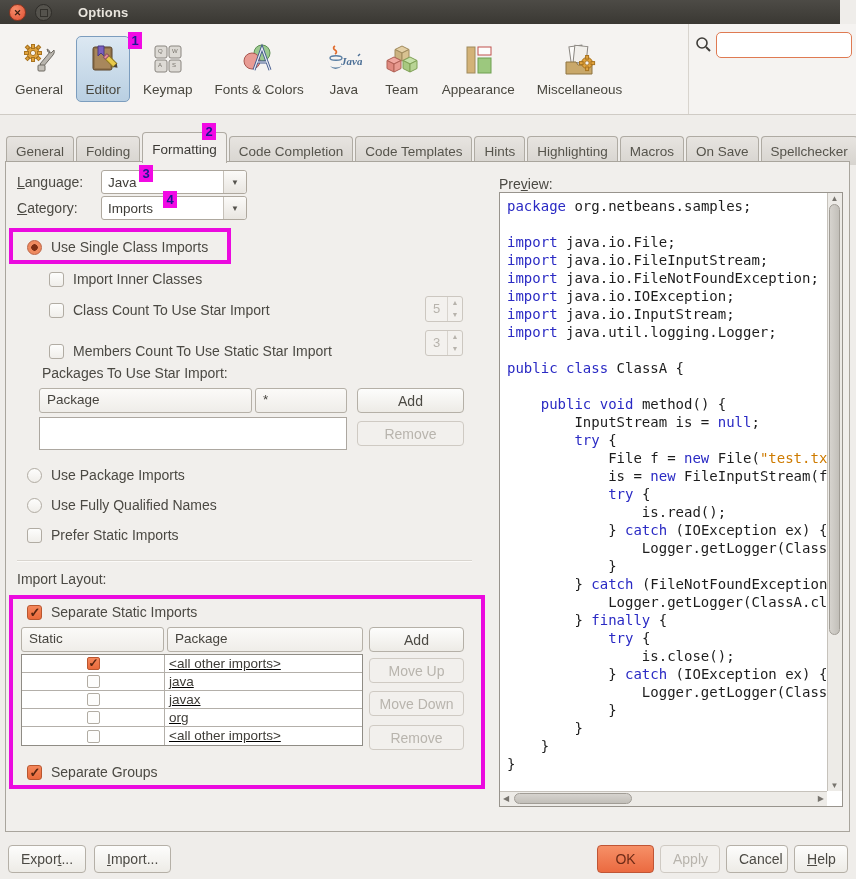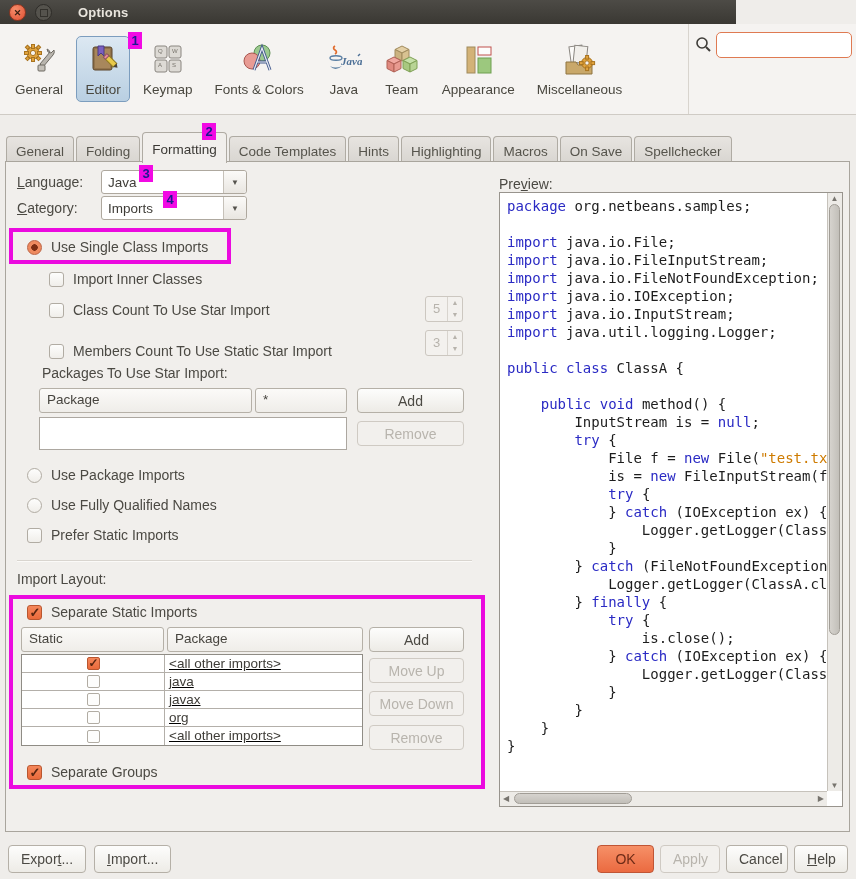--- a/index.html
+++ b/index.html
@@ -1,21 +1,21 @@
 <!DOCTYPE html>
 <html><head>
 <meta charset="utf-8">
 <style>
   * { box-sizing: border-box; margin: 0; padding: 0; }
   html,body { background:#E8E5E0; }
   body { font-family:"Liberation Sans", sans-serif; }
   .window { position:relative; width:856px; height:879px; background:#EFEDEA; overflow:hidden; }
 
   
-  .titlebar { position:absolute; left:0; top:0; width:736px; height:24px;
+  .titlebar { position:absolute; left:0; top:0; width:840px; height:24px;
     background:linear-gradient(#4D4B46,#3A3833); display:flex; align-items:center; }
   .tb-btn { width:17px; height:17px; border-radius:50%; margin-left:9px; position:relative; }
   .tb-close { background:radial-gradient(circle at 35% 30%, #F58D6B, #DE4F32); border:1px solid #8C3520; }
   .tb-close::after { content:"✕"; position:absolute; left:0; top:0; width:100%; height:100%;
     font-size:9px; line-height:16px; text-align:center; color:#3A2013; font-weight:bold; }
   .tb-max { background:#55534D; border:1px solid #2E2C28; }
   .tb-max::after { content:""; position:absolute; left:4px; top:4px; width:6px; height:6px; border:1.5px solid #33312C; }
   .tb-title { color:#E9E5DD; font-weight:bold; font-size:13px; margin-left:26px; letter-spacing:.2px; }
 
   
@@ -254,20 +254,21 @@
       </svg>
       <input class="search-input" value="" style="">
     </div>
   </div>
 
   <div class="tabstrip">
     <div class="tabs">
       <span class="tab">General</span>
       <span class="tab">Folding</span>
       <span class="tab selected">Formatting</span>
+      <span class="tab">Code Completion</span>
       <span class="tab">Code Templates</span>
       <span class="tab">Hints</span>
       <span class="tab">Highlighting</span>
       <span class="tab">Macros</span>
       <span class="tab">On Save</span>
       <span class="tab">Spellchecker</span>
     </div>
   </div>
 
   <span class="badge" style="left:128px; top:32px;">1</span>
@@ -403,20 +404,21 @@
           <div class="code-line"><span class="tok-k">import</span><span class="tok-p"> java.util.logging.Logger;</span></div>
           <div class="code-line"> </div>
           <div class="code-line"><span class="tok-k">public</span><span class="tok-p"> </span><span class="tok-k">class</span><span class="tok-p"> ClassA {</span></div>
           <div class="code-line"> </div>
           <div class="code-line"><span class="tok-p">    </span><span class="tok-k">public</span><span class="tok-p"> </span><span class="tok-k">void</span><span class="tok-p"> method() {</span></div>
           <div class="code-line"><span class="tok-p">        InputStream is = </span><span class="tok-k">null</span><span class="tok-p">;</span></div>
           <div class="code-line"><span class="tok-p">        </span><span class="tok-k">try</span><span class="tok-p"> {</span></div>
           <div class="code-line"><span class="tok-p">            File f = </span><span class="tok-k">new</span><span class="tok-p"> File(</span><span class="tok-s">"test.txt"</span></div>
           <div class="code-line"><span class="tok-p">            is = </span><span class="tok-k">new</span><span class="tok-p"> FileInputStream(f);</span></div>
           <div class="code-line"><span class="tok-p">            </span><span class="tok-k">try</span><span class="tok-p"> {</span></div>
+          <div class="code-line"><span class="tok-p">                is.read();</span></div>
           <div class="code-line"><span class="tok-p">            } </span><span class="tok-k">catch</span><span class="tok-p"> (IOException ex) {</span></div>
           <div class="code-line"><span class="tok-p">                Logger.getLogger(ClassA.class</span></div>
           <div class="code-line"><span class="tok-p">            }</span></div>
           <div class="code-line"><span class="tok-p">        } </span><span class="tok-k">catch</span><span class="tok-p"> (FileNotFoundException ex</span></div>
           <div class="code-line"><span class="tok-p">            Logger.getLogger(ClassA.class.</span></div>
           <div class="code-line"><span class="tok-p">        } </span><span class="tok-k">finally</span><span class="tok-p"> {</span></div>
           <div class="code-line"><span class="tok-p">            </span><span class="tok-k">try</span><span class="tok-p"> {</span></div>
           <div class="code-line"><span class="tok-p">                is.close();</span></div>
           <div class="code-line"><span class="tok-p">            } </span><span class="tok-k">catch</span><span class="tok-p"> (IOException ex) {</span></div>
           <div class="code-line"><span class="tok-p">                Logger.getLogger(ClassA.class</span></div>

